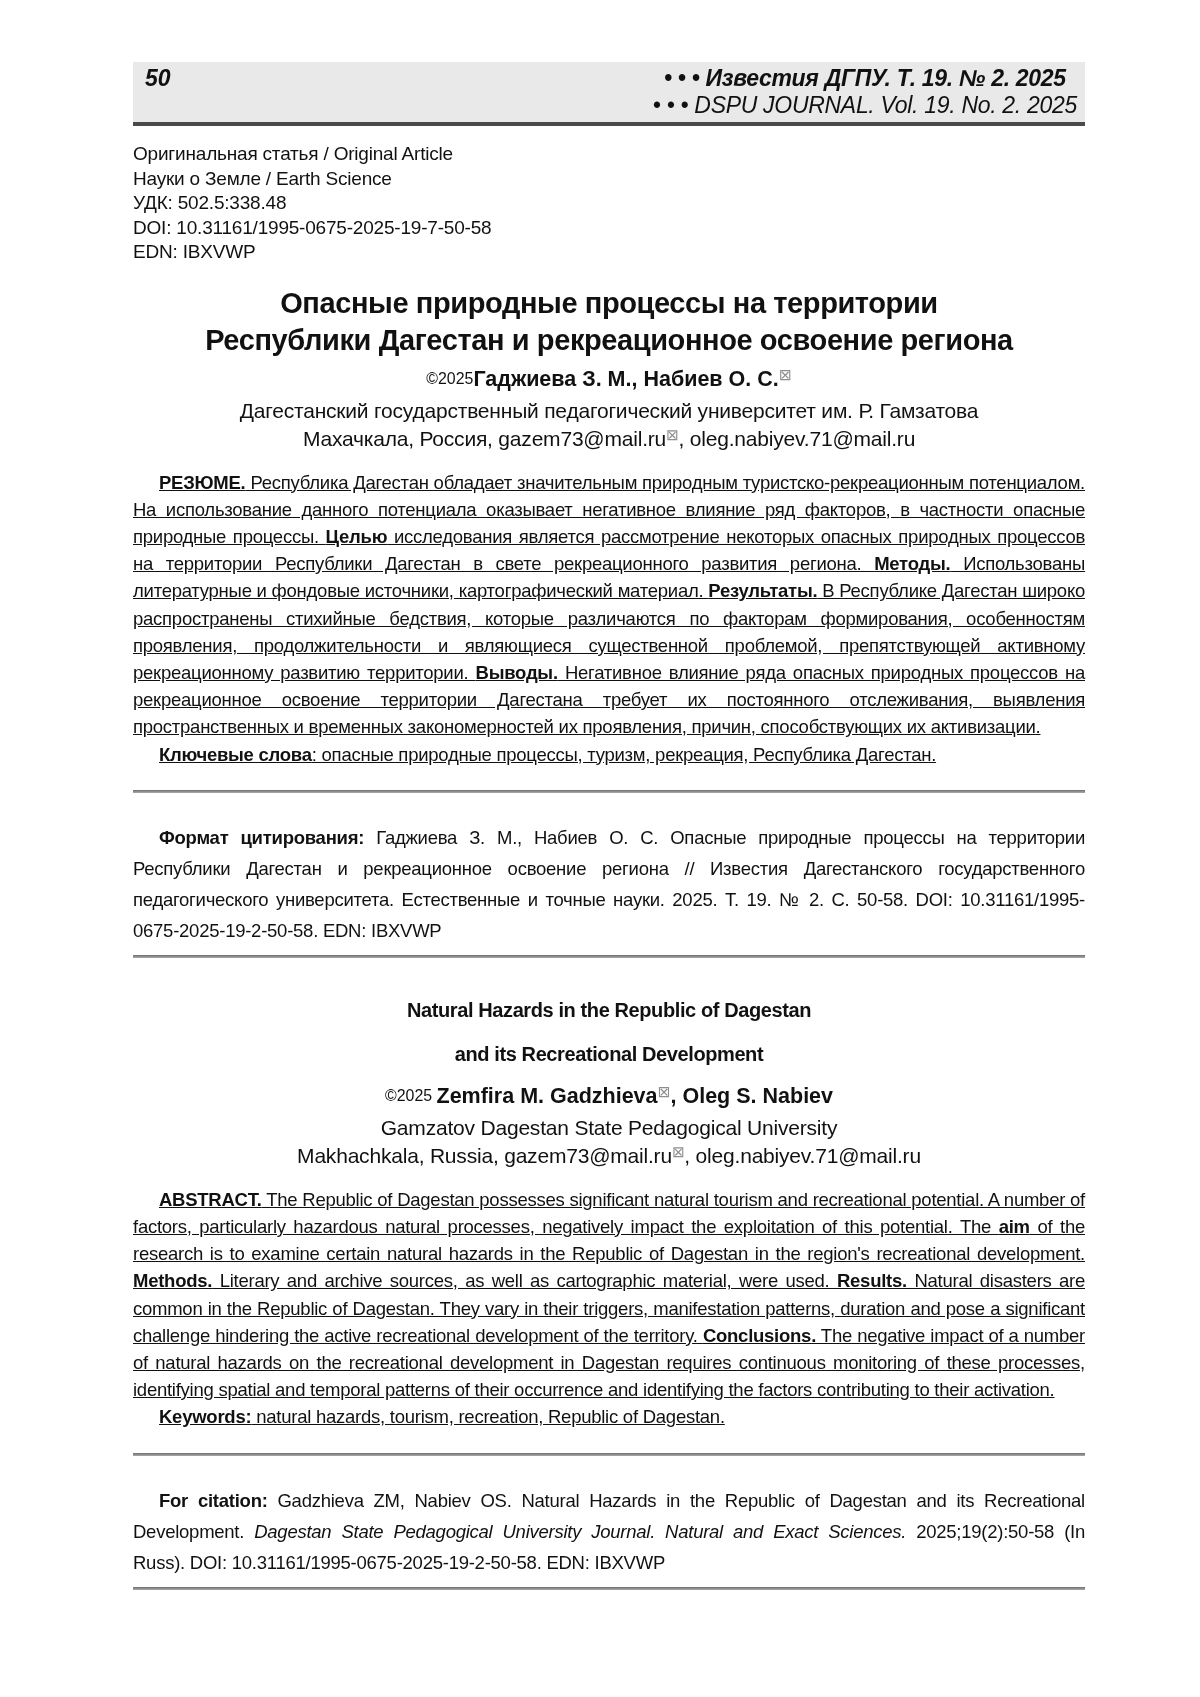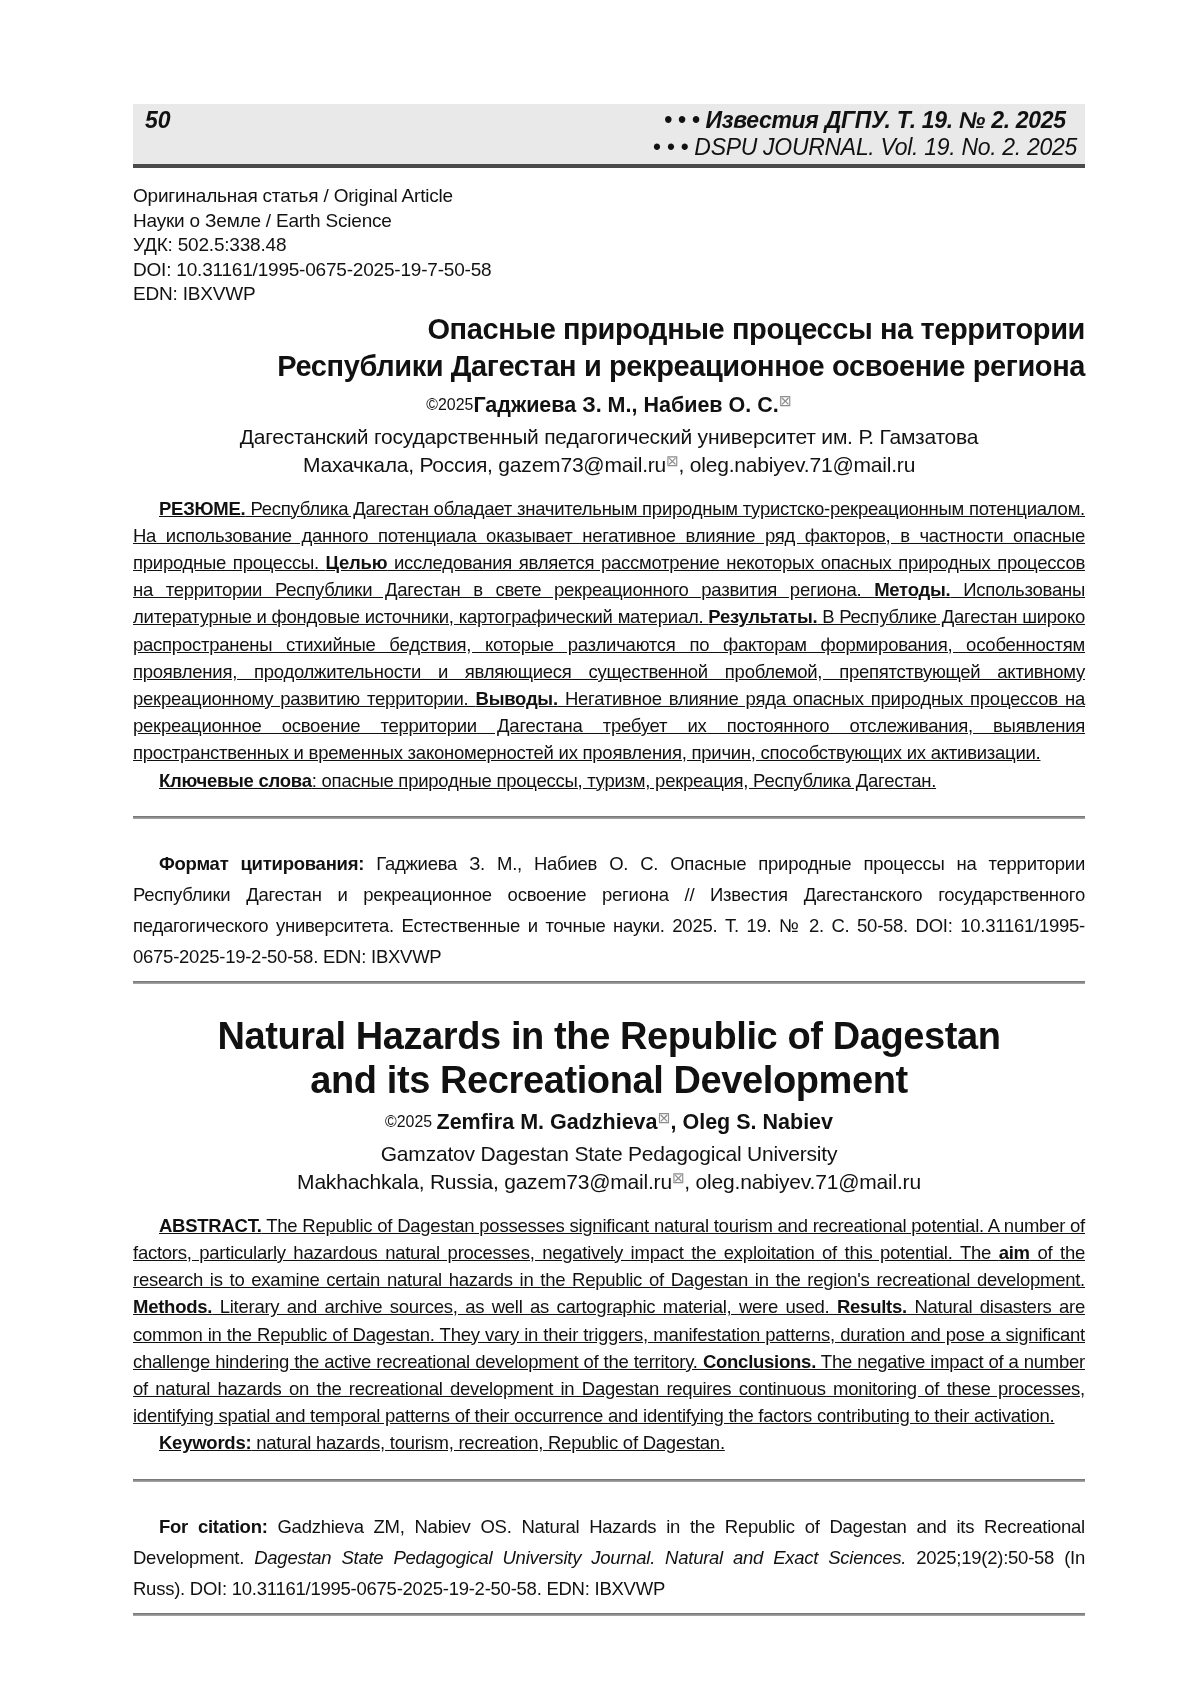--- a/index.html
+++ b/index.html
@@ -1,40 +1,40 @@
 <!DOCTYPE html>
 <html><head>
 <meta charset="utf-8">
 <style>
   html,body{margin:0;padding:0;background:#ffffff;}
   .page{
     width:1200px;height:1697px;position:relative;background:#ffffff;
     font-family:"Liberation Sans",sans-serif;color:#111;
-    box-sizing:border-box;padding-top:104px;overflow:hidden;
+    box-sizing:border-box;padding-top:62px;overflow:hidden;
   }
   .content{margin-left:133px;width:952px;}
 
   
   .page-header{
     display:flex;justify-content:space-between;align-items:flex-start;
     background:#e9e9e9;border-bottom:4px solid #4a4a4a;
     padding:3px 8px 3px 12px;box-sizing:border-box;
   }
   .page-num{font-size:23px;font-weight:bold;font-style:italic;line-height:27px;}
   .journal-lines{text-align:center;}
   .j-ru{font-size:23px;font-weight:bold;font-style:italic;line-height:27px;letter-spacing:-0.3px;}
   .j-en{font-size:23px;font-style:italic;line-height:27px;letter-spacing:-0.3px;}
 
   
   .meta{margin-top:16px;font-size:19px;line-height:24.5px;letter-spacing:-0.2px;}
 
   
   .title{margin:0;text-align:center;font-weight:bold;}
-  .title-ru{margin-top:4px;font-size:29px;line-height:37px;letter-spacing:-0.4px;text-align:right;}
-  .title-en{margin-top:30px;font-size:38px;line-height:44px;letter-spacing:-0.4px;}
+  .title-ru{margin-top:20px;font-size:29px;line-height:37px;letter-spacing:-0.4px;}
+  .title-en{margin-top:30px;font-size:20px;line-height:44px;letter-spacing:-0.4px;}
   .tline{display:block;}
 
   
   .byline{margin-top:7px;text-align:center;font-size:21.5px;line-height:26px;}
   .aff{text-align:center;font-size:21px;line-height:28px;letter-spacing:-0.2px;}
   .aff-first{margin-top:5px;}
 
   
   .block{margin-top:16px;text-decoration:underline;}
   .para{

